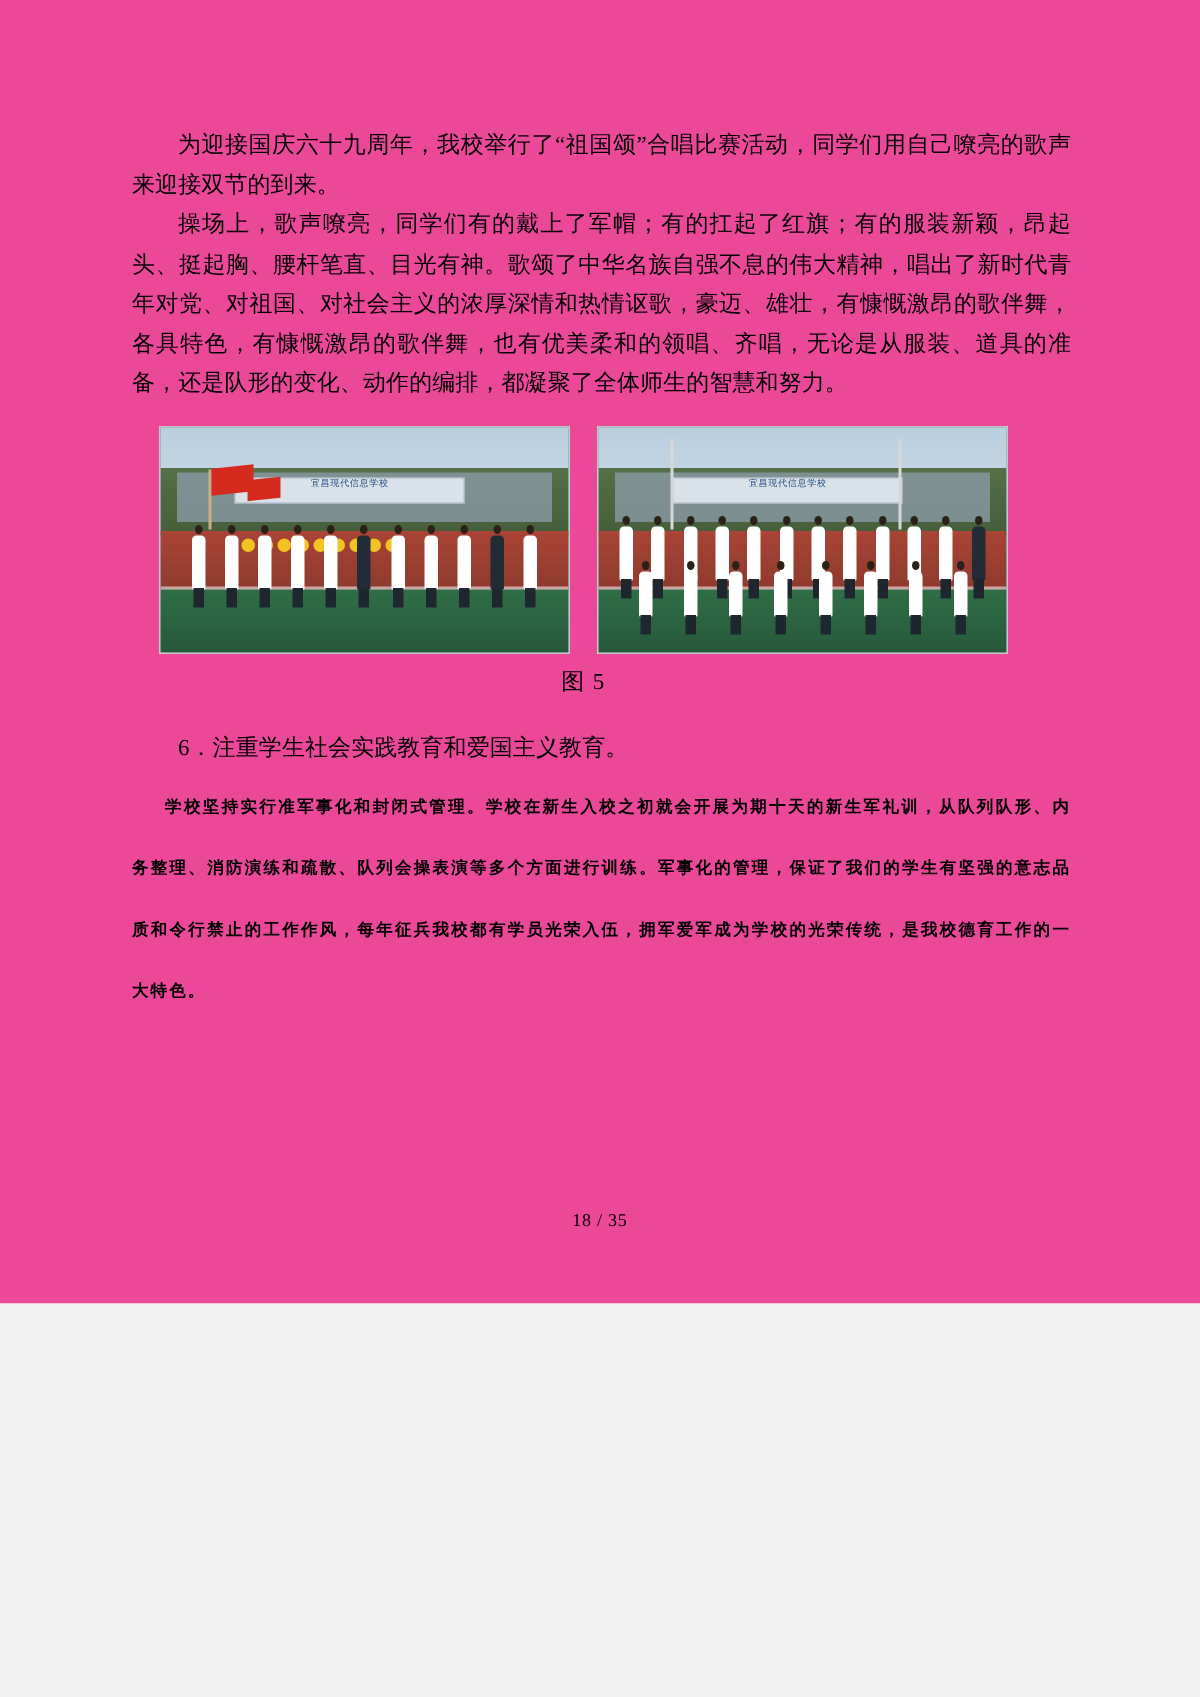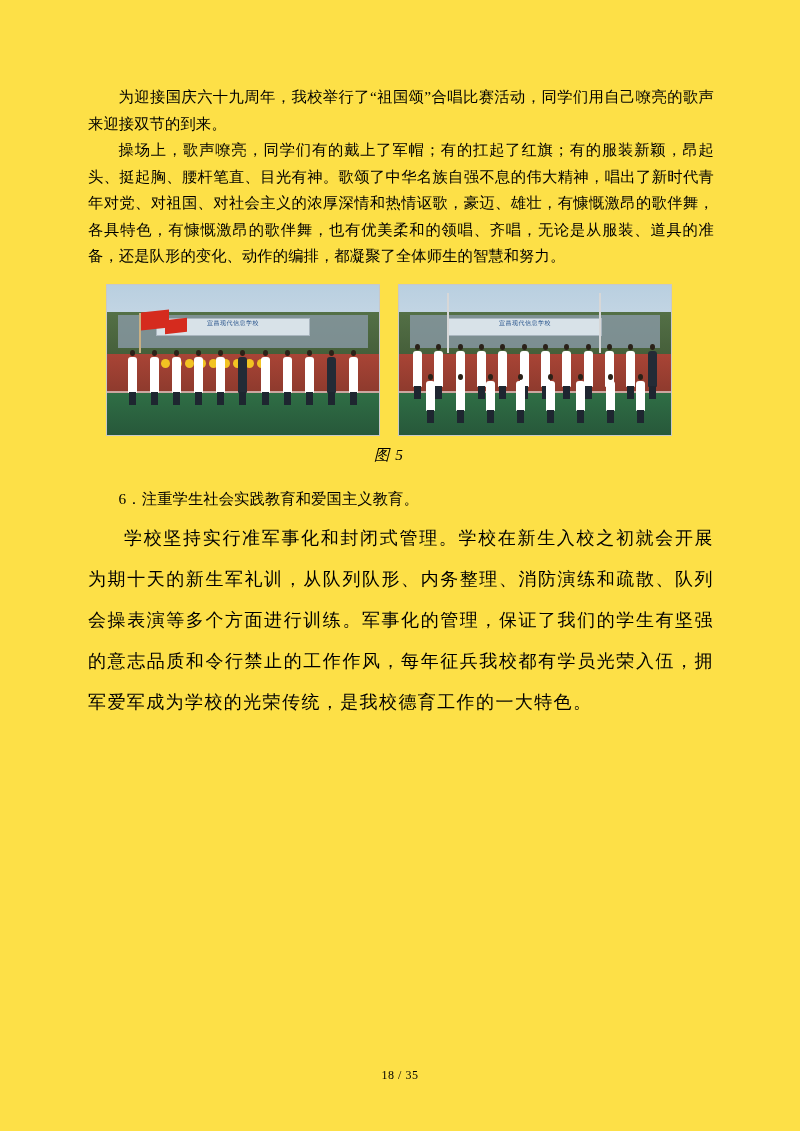--- a/index.html
+++ b/index.html
@@ -3,22 +3,22 @@
 <meta charset="utf-8">
 <style>
   html, body {
     margin: 0;
     padding: 0;
     background: #f0f0f0;
   }
   .page {
     position: relative;
     width: 800px;
-    height: 1131px;
-    background: #fde047;
+    height: 869px;
+    background: #ec4899;
     margin: 0 auto;
     overflow: hidden;
     font-family: "Liberation Serif", "DejaVu Serif", serif;
     color: #000000;
   }
   .content {
     position: absolute;
     left: 88px;
     top: 84px;
     width: 626px;
@@ -30,27 +30,28 @@
     line-height: 26.5px;
     text-align: justify;
     text-justify: inter-ideograph;
     margin: 0 0 0 0;
     text-indent: 2em;
     letter-spacing: 0.1px;
   }
 
   
   .para-wide {
-    font-size: 18px;
+    font-size: 11px;
     line-height: 41px;
     text-align: justify;
     text-justify: inter-ideograph;
     margin: 0;
     text-indent: 2em;
     letter-spacing: 1.4px;
+    font-weight: bold;
   }
   .para-wide.noindent {
     text-indent: 2.2em;
   }
 
   .spacer-6 { height: 6px; }
   .spacer-10 { height: 10px; }
 
   
   .figure-row {
@@ -69,21 +70,20 @@
     background: #6f8fa8;
   }
   .figure-caption {
     text-align: center;
     font-size: 15.3px;
     line-height: 26px;
     margin-top: 6px;
     width: 566px;
     margin-left: 18px;
     letter-spacing: 1px;
-    font-style: italic;
   }
 
   
   .sky {
     position: absolute; left: 0; top: 0; right: 0; height: 46%;
     background: linear-gradient(#b9cfe0, #cfdde8);
   }
   .trees {
     position: absolute; left: 0; top: 18%; right: 0; height: 30%;
     background: linear-gradient(#4e6b3e, #3d5730);

